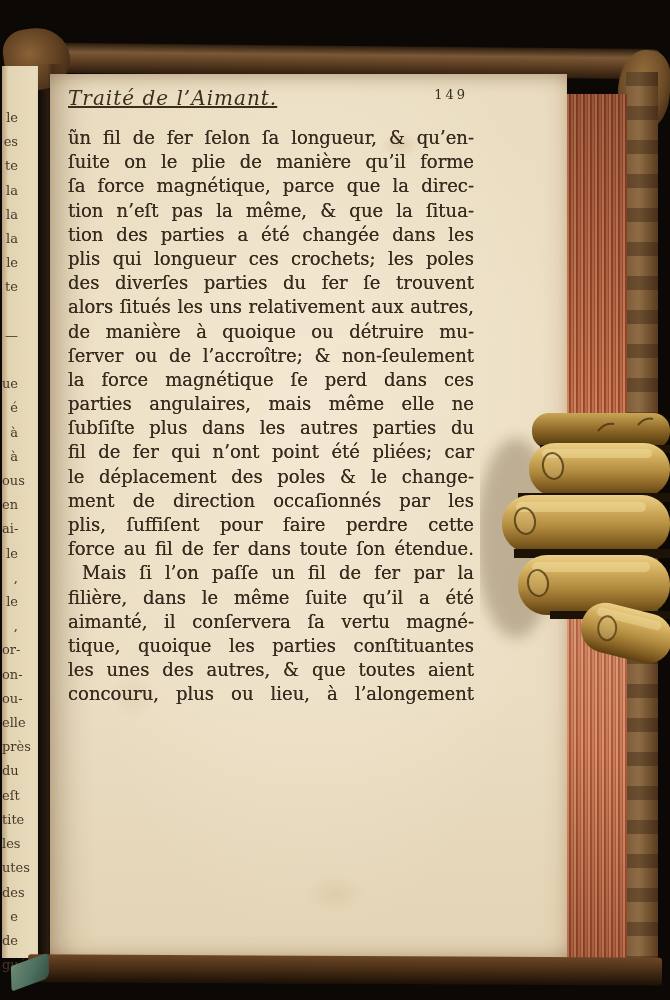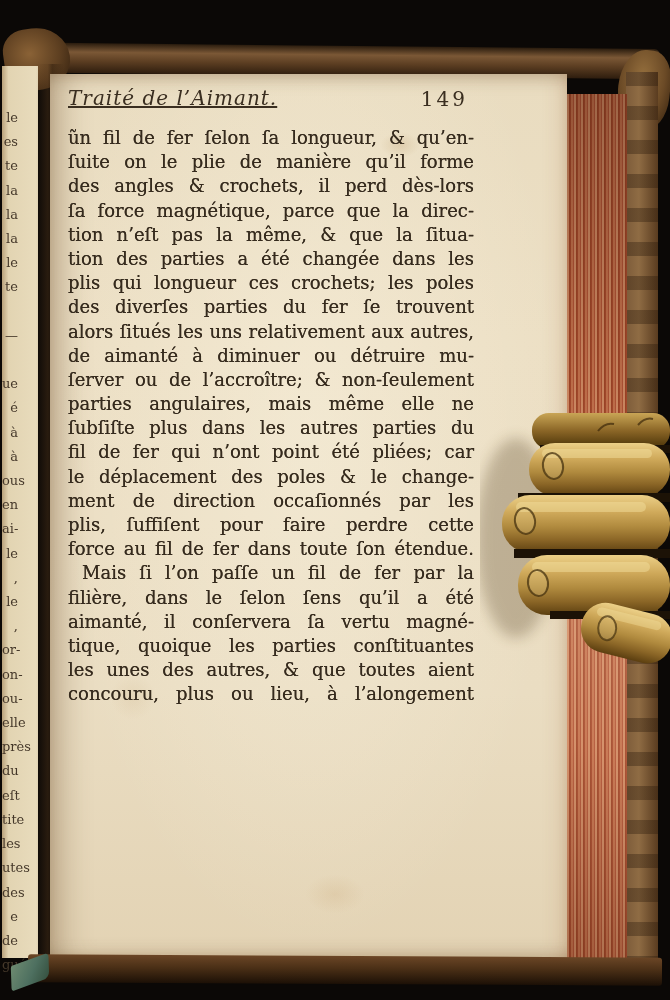--- a/index.html
+++ b/index.html
@@ -81,21 +81,21 @@
     background:radial-gradient(rgba(170,130,70,.10),rgba(170,130,70,0) 70%);}
   
   .text-block{
     position:absolute;left:18px;top:12px;width:406px;color:#352a1d;
   }
   .running-header{
     position:relative;height:38px;font-style:italic;font-size:20px;
     text-align:left;letter-spacing:1px;color:#3a2e20;text-decoration:underline;
   }
   .running-header .pagenum{
-    position:absolute;right:6px;top:1px;font-style:normal;font-size:20px;
+    position:absolute;right:6px;top:1px;font-style:normal;font-size:13px;
     letter-spacing:3px;
   }
   .body-lines{margin-top:2px;}
   .line{
     font-size:18px;line-height:24.2px;height:24.2px;
     text-align:justify;text-align-last:justify;
     text-shadow:0 0 .5px rgba(53,42,29,.85);
   }
   .line.indent{text-indent:14px;}
   .signature{
@@ -164,38 +164,38 @@
   <div class="stain s3"></div>
 
   <div class="text-block">
     <div class="running-header">
       <span>Traité de l’Aimant.</span>
       <span class="pagenum">149</span>
     </div>
     <div class="body-lines">
       <div class="line">ũn fil de fer ſelon ſa longueur, &amp; qu’en-</div>
       <div class="line">ſuite on le plie de manière qu’il forme</div>
-      <div class="line">des angles &amp; crochets, il perd dès-lors</div>
       <div class="line">ſa force magnétique, parce que la direc-</div>
       <div class="line">tion n’eſt pas la même, &amp; que la ſitua-</div>
       <div class="line">tion des parties a été changée dans les</div>
       <div class="line">plis qui longueur ces crochets; les poles</div>
       <div class="line">des diverſes parties du fer ſe trouvent</div>
       <div class="line">alors ſitués les uns relativement aux autres,</div>
-      <div class="line">de aimanté à diminuer ou détruire mu-</div>
+      <div class="line">de manière à quoique ou détruire mu-</div>
       <div class="line">ſerver ou de l’accroître; &amp; non-ſeulement</div>
+      <div class="line">la force magnétique ſe perd dans ces</div>
       <div class="line">parties angulaires, mais même elle ne</div>
       <div class="line">ſubſiſte plus dans les autres parties du</div>
       <div class="line">fil de fer qui n’ont point été pliées; car</div>
       <div class="line">le déplacement des poles &amp; le change-</div>
       <div class="line">ment de direction occaſionnés par les</div>
       <div class="line">plis, ſuffiſent pour faire perdre cette</div>
       <div class="line">force au fil de fer dans toute ſon étendue.</div>
       <div class="line indent">Mais ſi l’on paſſe un fil de fer par la</div>
-      <div class="line">filière, dans le ſelon ſens qu’il a été</div>
+      <div class="line">filière, dans le même ſuite qu’il a été</div>
       <div class="line">aimanté, il conſervera ſa vertu magné-</div>
       <div class="line">tique, quoique les parties conſtituantes</div>
       <div class="line">les unes des autres, &amp; que toutes aient</div>
       <div class="line">concouru, plus ou lieu, à l’alongement</div>
     </div>
   </div>
 </div>
 
 <div class="leather-bottom"></div>
 <div class="bookmark"></div>

